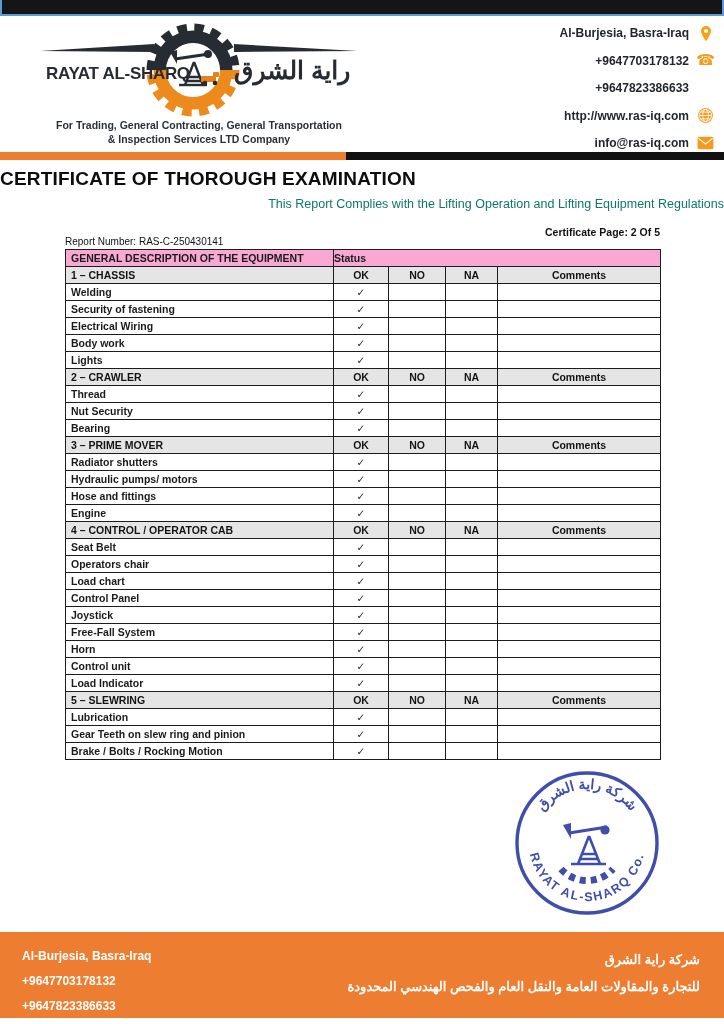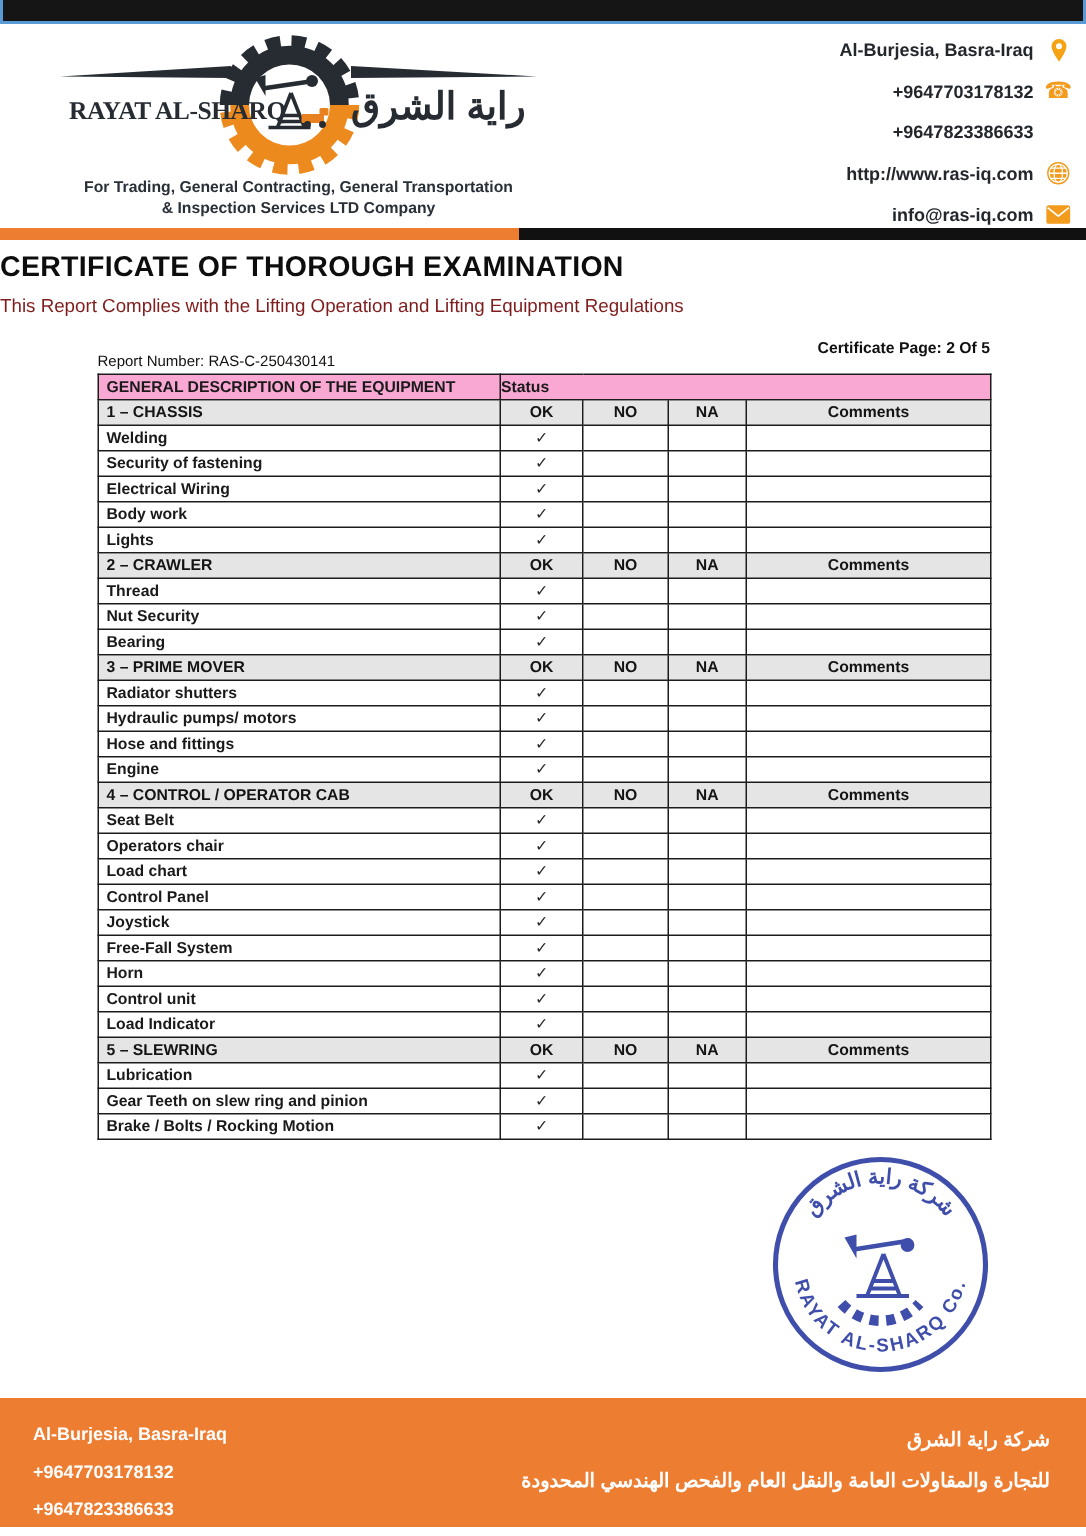--- a/index.html
+++ b/index.html
@@ -14,21 +14,21 @@
   .topbar {
     position:absolute; top:0; left:0; width:724px; height:16px;
     background:#151515; border:2px solid #5b9bd5; border-top:none;
   }
 
   
   .logo-block { position:absolute; left:38px; top:18px; width:322px; height:134px; }
   .logo-emblem { position:absolute; left:0; top:0; }
   .logo-en {
     position:absolute; left:8px; top:46px; font-size:17px; font-weight:bold;
-    letter-spacing:-0.3px; color:#272c33; font-stretch:condensed;font-family:Liberation Serif, serif;
+    letter-spacing:-0.3px; color:#272c33; font-stretch:condensed;
   }
   .logo-ar {
     position:absolute; left:196px; top:38px; font-size:25px; font-weight:bold;
     color:#272c33; direction:rtl;
   }
   .tagline {
     position:absolute; left:0; top:100px; width:322px; text-align:center;
     font-size:10.5px; font-weight:bold; color:#2a3038; line-height:14px;
   }
 
@@ -46,22 +46,22 @@
   .divider { position:absolute; top:152px; left:0; width:724px; height:8px; font-size:0; }
   .divider-orange { display:inline-block; width:346px; height:8px; background:#ed7d31; vertical-align:top; }
   .divider-black  { display:inline-block; width:378px; height:8px; background:#111111; vertical-align:top; }
 
   
   .doc-title {
     position:absolute; top:168px; left:0; width:724px; text-align:left;
     font-size:19px; font-weight:bold; color:#0d0d0d; letter-spacing:0.2px;
   }
   .doc-subtitle {
-    position:absolute; top:197px; left:0; width:724px; text-align:left;
-    font-size:12.5px; color:#7f1d1d;
+    position:absolute; top:197px; left:0; width:724px; text-align:right;
+    font-size:12.5px; color:#0f766e;
   }
   .cert-page {
     position:absolute; top:226px; left:65px; width:595px; text-align:right;
     font-size:10.5px; font-weight:bold; color:#111;
   }
   .report-number {
     position:absolute; top:236px; left:65px; font-size:10px; color:#111;
   }
 
   

